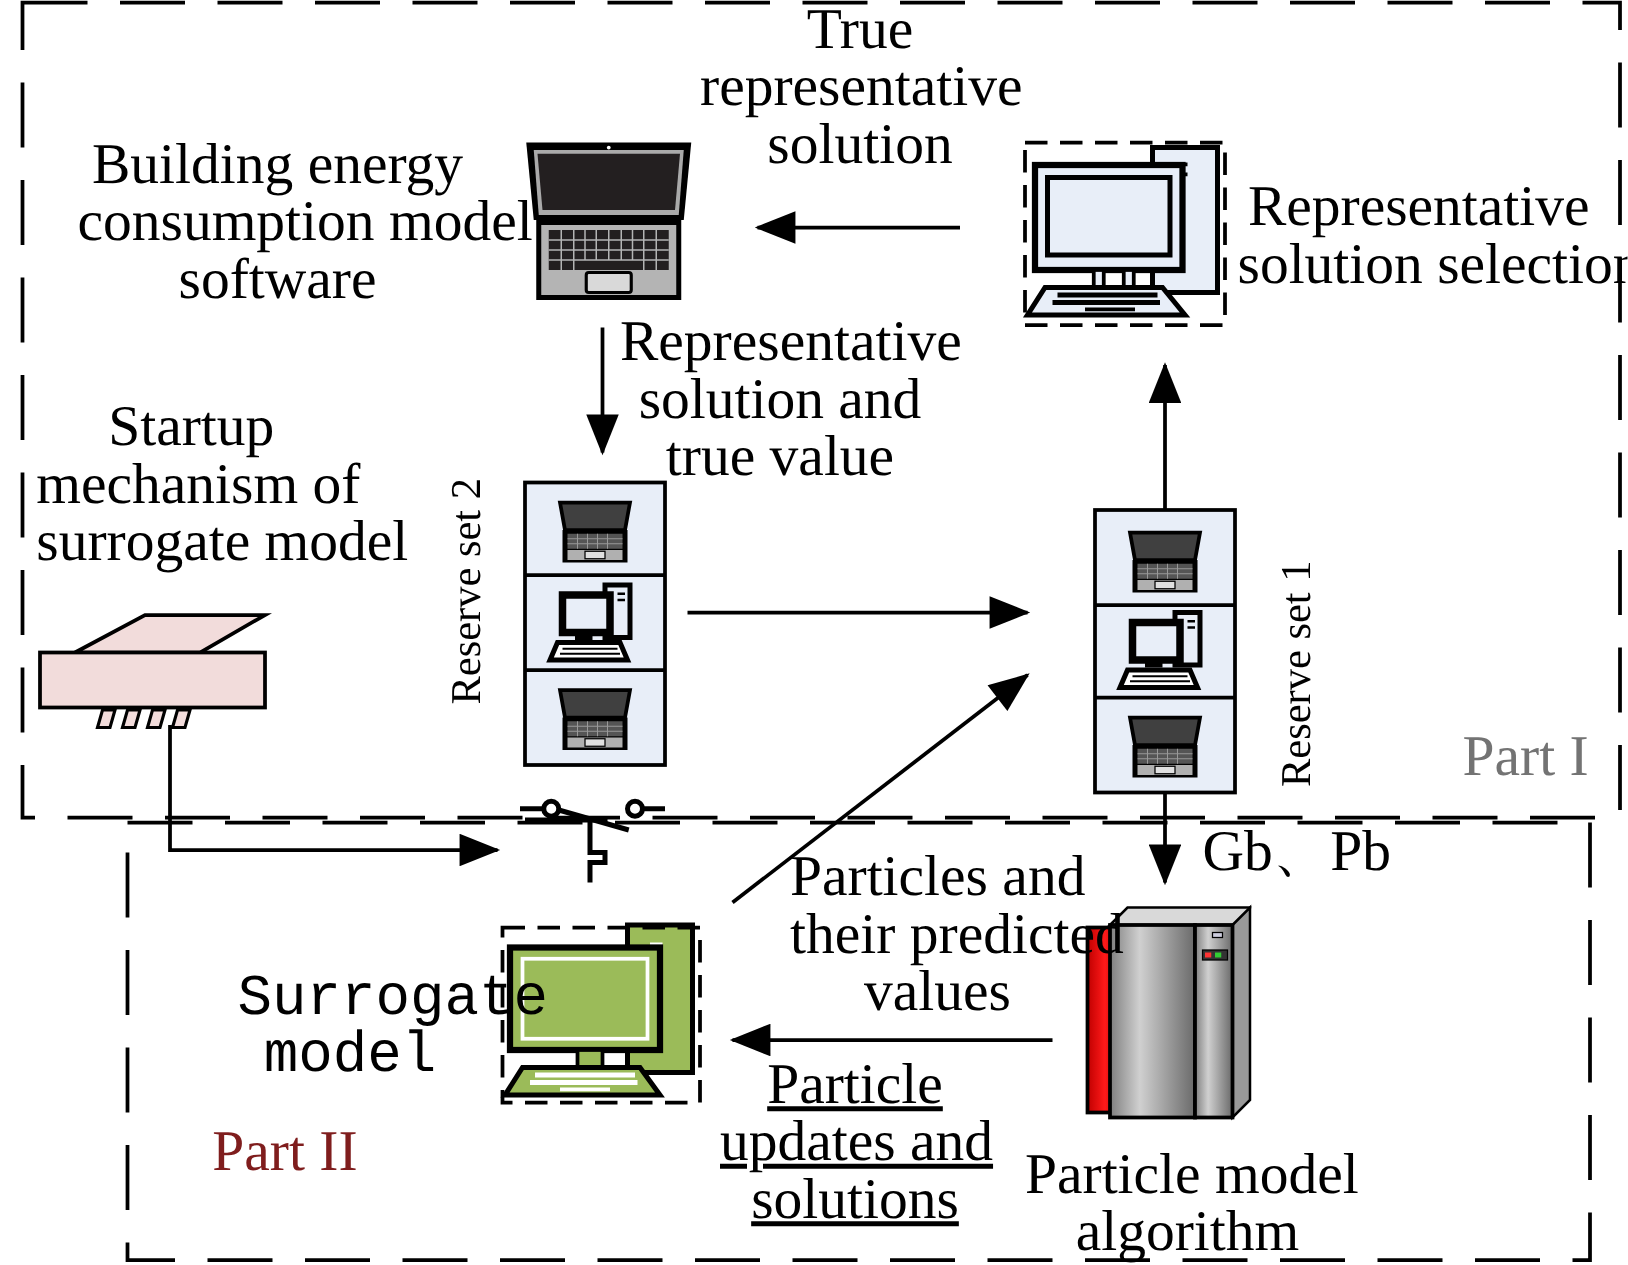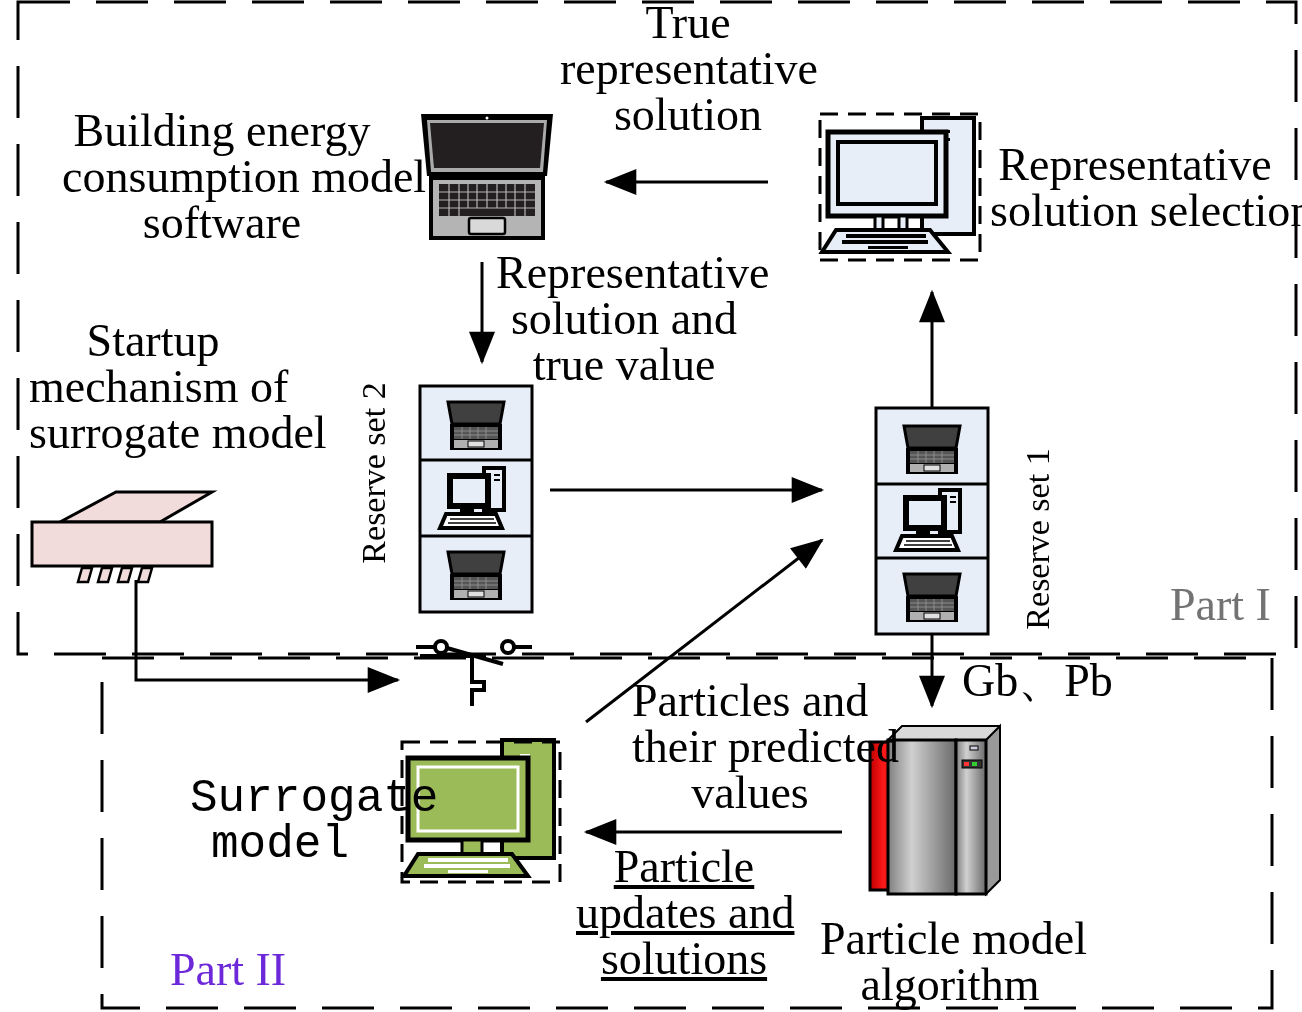--- a/index.html
+++ b/index.html
@@ -215,13 +215,13 @@
 their predicted
 values</div>
 <div class="lbl" style="left:190px; top:776px; width:180px;font-family:Liberation Mono, monospace;">Surrogate
 model</div>
 <div class="lbl" style="left:576px; top:844px; width:216px;text-decoration:underline;">Particle
 updates and
 solutions</div>
 <div class="lbl" style="left:820px; top:916px; width:260px;">Particle model
 algorithm</div>
 <div class="lbl red" style="left: 1170px; top: 562px; width: 100px; color: #737373; margin-top: 20px;">Part I</div>
-<div class="lbl red" style="left: 168px; top: 947px; width: 120px; color: #6d28d9;">Part II</div>
+<div class="lbl red" style="left: 168px; top: 898px; width: 120px; color: #7f1d1d;">Part II</div>
 
 </body></html>

